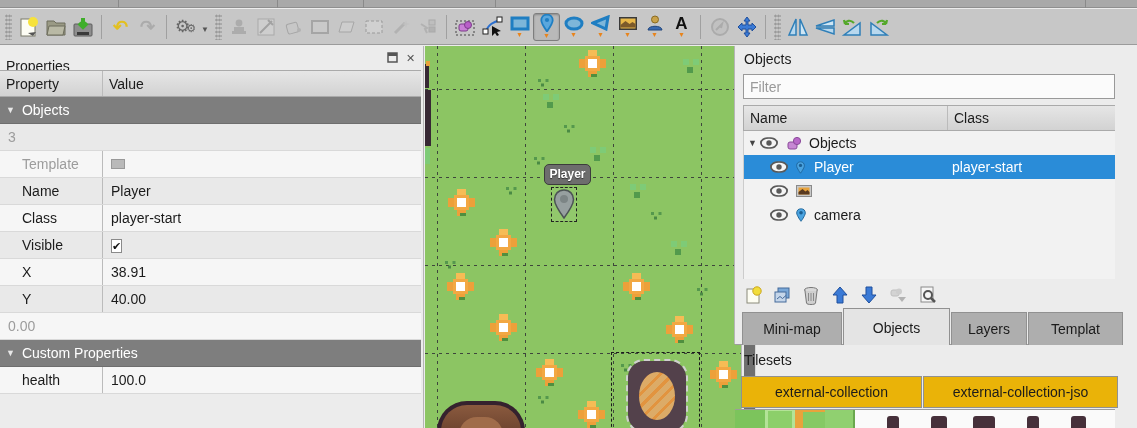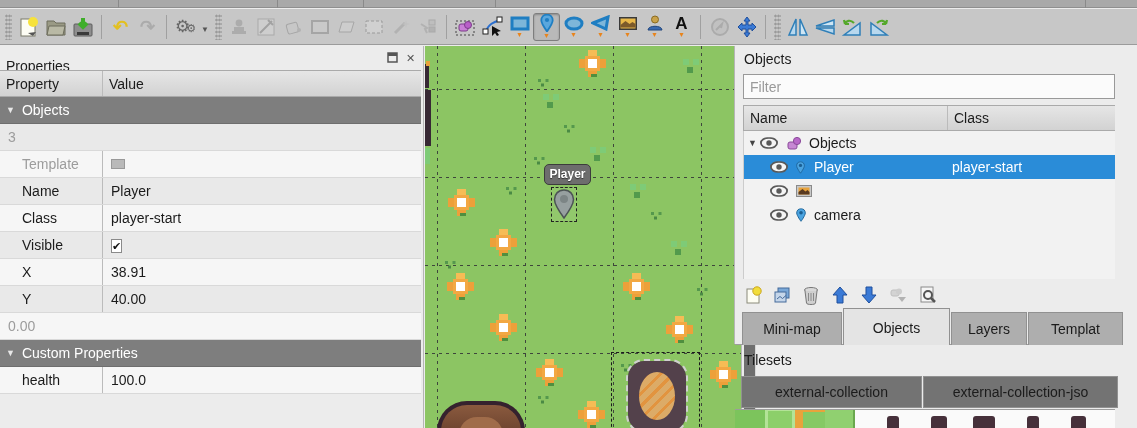--- a/index.html
+++ b/index.html
@@ -107,21 +107,21 @@
                  gap:9px; align-items:center; }
   .otb { width:20px; height:20px; display:flex; align-items:center; justify-content:center; }
 
   
   #rp-tabs { position:absolute; left:0px; top:262px; width:380px; height:37px; border-bottom:1px solid #9c9c9c;text-decoration:underline; }
   .tab { position:absolute; top:4px; height:33px; background:#aeaeae; border:1px solid #919191;
          border-bottom:none; font-size:14px; text-align:center; padding-top:8px; overflow:hidden;
          white-space:nowrap; }
   .tab.active { top:0px; height:37px; background:#e4e4e4; padding-top:11px; }
   #rp-tilesets-title { position:absolute; left:9px; top:306px; font-size:14px; }
-  .tstab { position:absolute; top:330px; height:32px; background:#737373; border:1px solid #919191;
+  .tstab { position:absolute; top:330px; height:32px; background:#eab308; border:1px solid #919191;
            font-size:14px; text-align:center; padding-top:7px; overflow:hidden; white-space:nowrap; }
   #ts-strip { position:absolute; left:0; top:363px; width:380px; height:19px; background:#fafafa;
               display:flex; overflow:hidden; border-top:1px solid #9c9c9c; }
   .tile-g { width:30px; height:19px; flex:none; }
   .blob { width:12px; height:14px; background:#46303a; border-radius:3px 3px 0 0; flex:none;
           margin:6px 0 0 32px; }
 </style>
 </head>
 <body>
 

